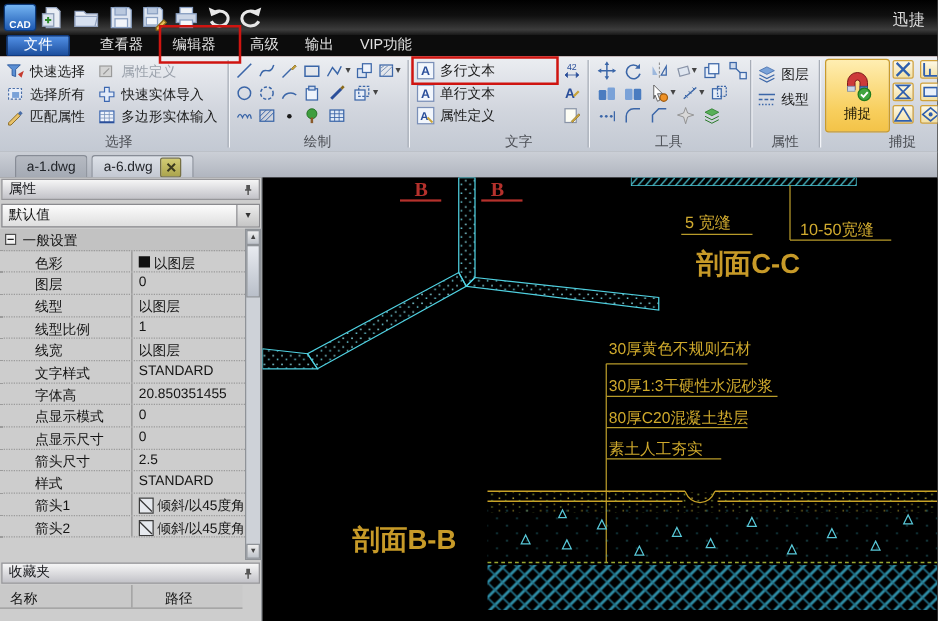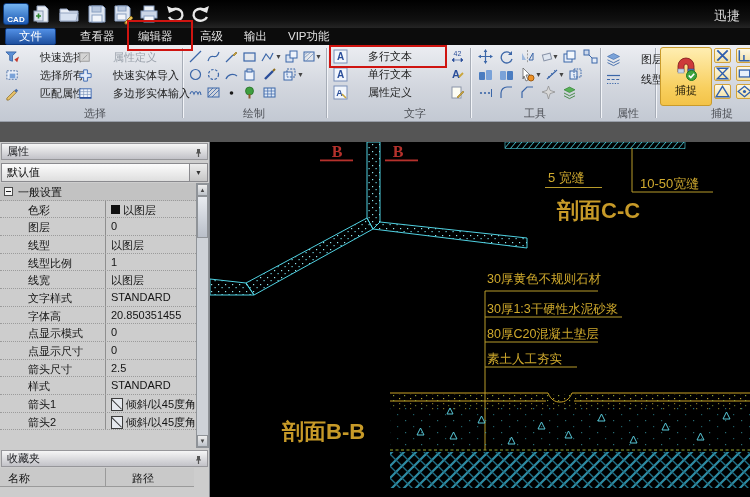--- a/index.html
+++ b/index.html
@@ -1,39 +1,39 @@
 <!DOCTYPE html>
 <html><head>
 <meta charset="utf-8">
 <style>
   html,body{margin:0;padding:0;background:#555;}
   #app{position:relative;width:750px;height:497px;overflow:hidden;
        font-family:"Liberation Sans","DejaVu Sans",sans-serif;font-size:11px;
        -webkit-font-smoothing:antialiased;}
   
-  #titlebar{position:absolute;left:0;top:0;width:750px;height:44px;
+  #titlebar{position:absolute;left:0;top:0;width:750px;height:28px;
     background:linear-gradient(#000 0%,#101010 45%,#3c3c3c 85%,#181818 100%);}
   #logo{position:absolute;left:3px;top:3px;width:26px;height:22px;border-radius:3px;
     background:linear-gradient(#74b4f2,#1c58b2);color:#fff;font-size:8px;font-weight:bold;
     display:flex;align-items:flex-end;justify-content:center;border:1px solid #0d3a7a;box-sizing:border-box;}
   .qbtn{position:absolute;top:3px;width:22px;height:22px;}
   #apptitle{position:absolute;left:714px;top:7px;color:#d8d8d8;font-size:13px;white-space:nowrap;}
   
   #menubar{position:absolute;left:0;top:28px;width:750px;height:17px;background:#0c0c0c;
     border-bottom:1px solid #6b1a12;}
   .mitem{position:absolute;top:1px;height:15px;line-height:15px;color:#e2e2e2;font-size:11.5px;
     padding:0 4px;white-space:nowrap;}
   .mitem.active{background:linear-gradient(#5290e6,#1d4f9e);border-radius:2px;color:#fff;
     padding:0 13px;border:1px solid #0f3a80;top:0;}
   
   #ribbon{position:absolute;left:0;top:45px;width:750px;height:76px;
     background:linear-gradient(#eceef2,#d2d6de 55%,#c3c9d3);border-bottom:1px solid #989ea8;}
   .rdiv{position:absolute;top:3px;bottom:3px;width:1px;background:#a7adb7;box-shadow:1px 0 0 #f2f4f8;}
   .rlabel{position:absolute;top:61px;width:60px;text-align:center;color:#4c4f55;font-size:11px;}
-  .rbtn{position:absolute;height:16px;display:flex;align-items:center;gap:20px;color:#1c1c1c;
+  .rbtn{position:absolute;height:16px;display:flex;align-items:center;gap:4px;color:#1c1c1c;
     white-space:nowrap;font-size:11px;}
   .rbtn.disabled{color:#9aa1ab;}
   .dicon{position:absolute;width:15px;height:15px;}
   .caret{position:absolute;width:7px;height:15px;color:#444;font-size:7px;line-height:15px;}
   .sicon{position:absolute;width:15px;height:15px;}
   .snapbtn{position:absolute;width:17px;height:15px;border:1px solid #d2a23a;border-radius:2px;
     background:linear-gradient(#fdf8e6,#f3e1a4);box-sizing:border-box;}
   #magnetbtn{position:absolute;left:660px;top:2px;width:50px;height:57px;border:1px solid #c99b2c;
     border-radius:3px;background:linear-gradient(#ffeeb2,#f8cf5e 70%,#f3c348);
     display:flex;flex-direction:column;align-items:center;justify-content:center;gap:1px;color:#201a08;}
@@ -417,20 +417,33 @@
     <div class="snapbtn" style="left:736px;top:39px"><svg width="15" height="13" viewBox="0 0 13 11">
           <path d="M6.5 1L12 5.5 6.5 10 1 5.5z" fill="none" stroke="#2f5fae" stroke-width="1.1"></path>
           <circle cx="6.5" cy="5.5" r="1.4" fill="#2f5fae"></circle>
         </svg></div>
     <div class="rlabel" style="left:694px;width:56px">捕捉</div>
   </div>
 
   <div class="redbox" style="left:127px;top:20px;width:62px;height:27px"></div>
   <div class="redbox" style="left:329px;top:45px;width:114px;height:19px"></div>
 
+  <div id="tabstrip">
+    <div class="tab inactive" style="left:12px;width:58px">
+      <span>a-1.dwg</span>
+      </div>
+    <div class="tab active" style="left:73px;width:82px">
+      <span>a-6.dwg</span>
+      <span id="tabclose">
+        <svg width="8" height="8" viewBox="0 0 8 8">
+            <path d="M1 1l6 6M7 1L1 7" stroke="#3c3a20" stroke-width="1.6"></path>
+          </svg>
+        </span>
+    </div>
+  </div>
 
   <div id="leftpanel">
     <div class="phead" style="top:1px">
       <span>属性</span>
       <span class="pin">
         <svg width="10" height="10" viewBox="0 0 10 10">
             <path d="M4 1h3v4H4z" fill="#555"></path>
             <path d="M3 5h5M5.5 5v4" stroke="#555" stroke-width="1.2"></path>
           </svg></span>
     </div>

